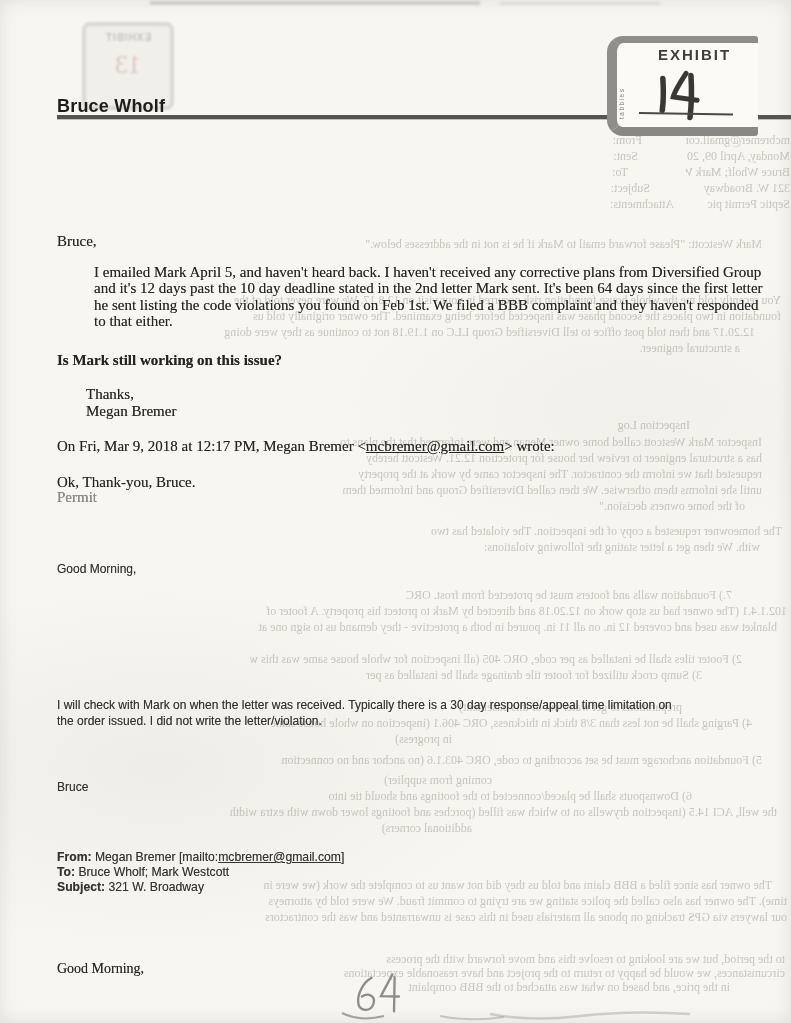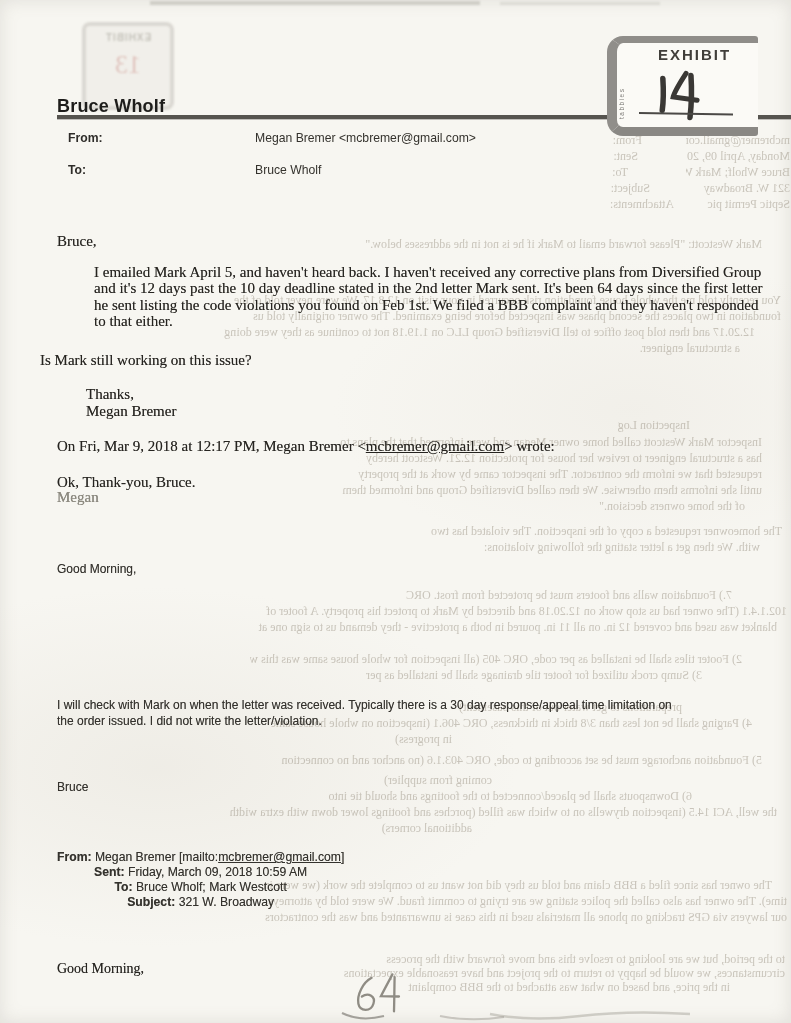--- a/index.html
+++ b/index.html
@@ -128,45 +128,42 @@
       </g>
       <path d="M22,70 L116,71.5" stroke="#4b4946" stroke-width="2" fill="none"></path>
     </svg>
   </div>
 
   <div class="content">
 
     <div class="abs page-header-name">Bruce Wholf</div>
     <div class="abs header-rule"></div>
 
-    <div class="hdr-row" style="top:130px;"><span class="lbl">From:</span><span class="val">Megan Bremer &lt;mcbremer@gmail.com&gt;</span></div>
-    <div class="hdr-row" style="top:162px;"><span class="lbl">To:</span><span class="val">Bruce Wholf</span></div>
 
     <div class="abs serif" style="left:57px;top:233px;">Bruce,</div>
     <div class="abs serif" style="left:57px;top:264px;width:730px;margin-left:37px;">I emailed Mark April 5, and haven't heard back.  I haven't received any corrective plans from Diversified Group
 and it's 12 days past the 10 day deadline stated in the 2nd letter Mark sent.  It's been 64 days since the first letter
 he sent listing the code violations you found on Feb 1st.  We filed a BBB complaint and they haven't responded
 to that either.</div>
-    <div class="abs serif" style="left:40px;top:352px;">Is Mark still working on this issue?</div>
+    <div class="abs serif" style="left:57px;top:352px;font-weight:bold;">Is Mark still working on this issue?</div>
     <div class="abs serif" style="left:57px;top:386px;line-height:17px;margin-left:29px;">Thanks,
 Megan Bremer</div>
 
     <div class="abs serif" style="left:57px;top:437px;width:730px;line-height:18px;"><span>On Fri, Mar 9, 2018 at 12:17 PM, Megan Bremer &lt;</span><span class="link">mcbremer@gmail.com</span><span>&gt; wrote:</span>
       <br><span>Ok, Thank-you, Bruce.</span></div>
-    <div class="abs serif muted" style="left:57px;top:489px;">Megan</div>
+    <div class="abs serif muted" style="left:57px;top:489px;">Permit</div>
 
 
     <div class="abs sans" style="left:57px;top:562px;">Good Morning,</div>
     <div class="abs sans" style="left:57px;top:698px;width:734px;">I will check with Mark on when the letter was received.  Typically there is a 30 day response/appeal time limitation on
 the order issued.  I did not write the letter/violation.</div>
     <div class="abs sans" style="left:57px;top:780px;">Bruce</div>
 
-    <div class="abs" style="left:57px;top:850px;text-align:center;">
+    <div class="abs" style="left:57px;top:850px;">
       <div class="sans fwd-row"><b>From:</b><span> Megan Bremer [mailto:</span><span class="link">mcbremer@gmail.com</span><span>]</span></div>
-      <div class="sans fwd-row"><b>Sent:</b><span> Friday, March 09, 2018 10:59 AM</span></div>
       <div class="sans fwd-row"><b>To:</b><span> Bruce Wholf; Mark Westcott</span></div>
       <div class="sans fwd-row"><b>Subject:</b><span> 321 W. Broadway</span></div>
     </div>
 
     <div class="abs serif" style="left:57px;top:961px;font-size:14px;">Good Morning,</div>
 
     <svg class="pencil" style="left:290px;top:968px;" width="220" height="55" viewBox="0 0 220 55">
       <g fill="none" stroke="#8f8c84" stroke-width="2.3" stroke-linecap="round" transform="rotate(-4 80 30)">
         <path d="M83,10 C74,14 67,26 68,35 C69,43 80,44 83,36 C86,29 79,24 72,28"></path>
         <path d="M104,8 C99,16 94,24 91,29 L109,30.5"></path>

